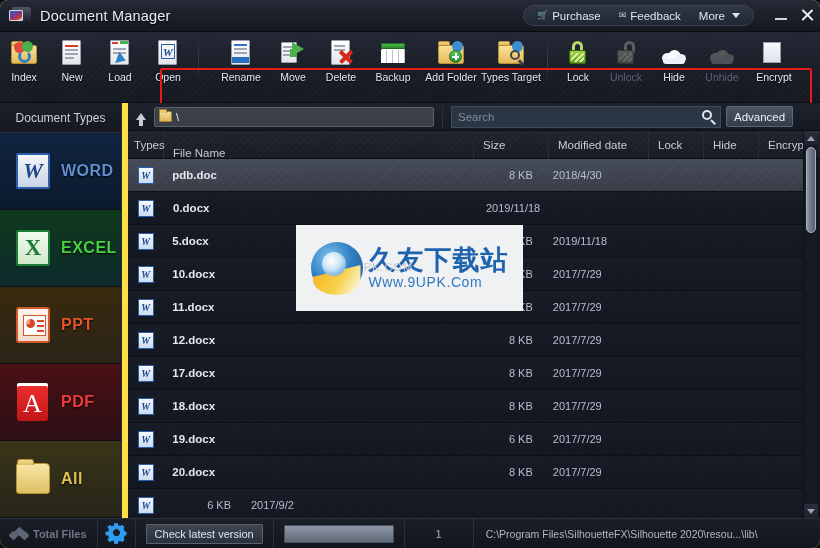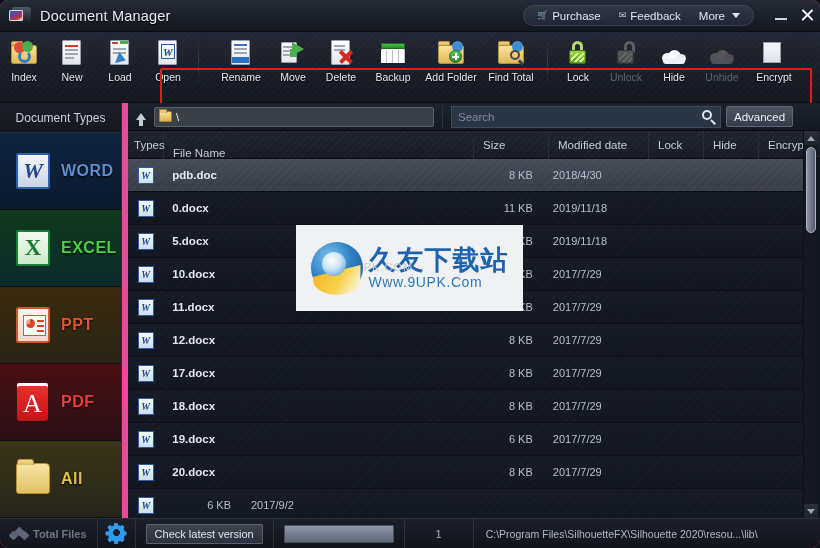--- a/index.html
+++ b/index.html
@@ -5,21 +5,21 @@
   * { box-sizing: border-box; margin: 0; padding: 0; }
   html, body {
     width: 820px; height: 548px;
     overflow: hidden;
     font-family: "Liberation Sans", sans-serif;
     background: #0b0d13;
   }
   .app {
     position: relative;
     width: 820px; height: 548px;
-    background: #ec4899;
+    background: #fde047;
     border-radius: 8px;
     overflow: hidden;
   }
 
   
   .titlebar {
     position: absolute; top: 0; left: 0;
     width: 820px; height: 32px;
     background: linear-gradient(180deg, #252a36 0%, #1b1f29 55%, #141821 100%);
     border-bottom: 1px solid #0a0c11;
@@ -576,21 +576,21 @@
       </div>
 
       <div class="tbtn w60">
         <div class="ico">
           <div class="folder-tab"></div>
             <div class="folder"></div>
           <div class="badge-dot" style="left:16px;top:3px;background:#3f8fd0;"></div>
           <div style="position:absolute;left:14px;top:12px;width:10px;height:10px;border:2.5px solid #3f4650;border-radius:50%;"></div>
           <div style="position:absolute;left:23px;top:21px;width:6px;height:2.5px;background:#3f4650;transform:rotate(45deg);transform-origin:left center;"></div>
         </div>
-        <div class="tbtn-label">Find Total</div>
+        <div class="tbtn-label">Types Target</div>
       </div>
 
       <div class="tb-sep"></div>
 
       <div class="tbtn">
         <div class="ico">
           <div class="lock-shackle"></div>
           <div class="lock-body"></div>
           <div class="lock-stripes"></div>
         </div>
@@ -734,21 +734,20 @@
         <div class="cell c-date">2018/4/30</div>
         <div class="cell c-lock"></div>
         <div class="cell c-hide"></div>
         <div class="cell c-enc"></div>
       </div>
       <div class="row">
         <div class="cell c-type">
             <span class="wdoc">W</span>
           </div>
         <div class="cell c-name">0.docx</div>
-        <div class="cell c-size">11 KB</div>
         <div class="cell c-date">2019/11/18</div>
         <div class="cell c-lock"></div>
         <div class="cell c-hide"></div>
         <div class="cell c-enc"></div>
       </div>
       <div class="row">
         <div class="cell c-type">
             <span class="wdoc">W</span>
           </div>
         <div class="cell c-name">5.docx</div>

